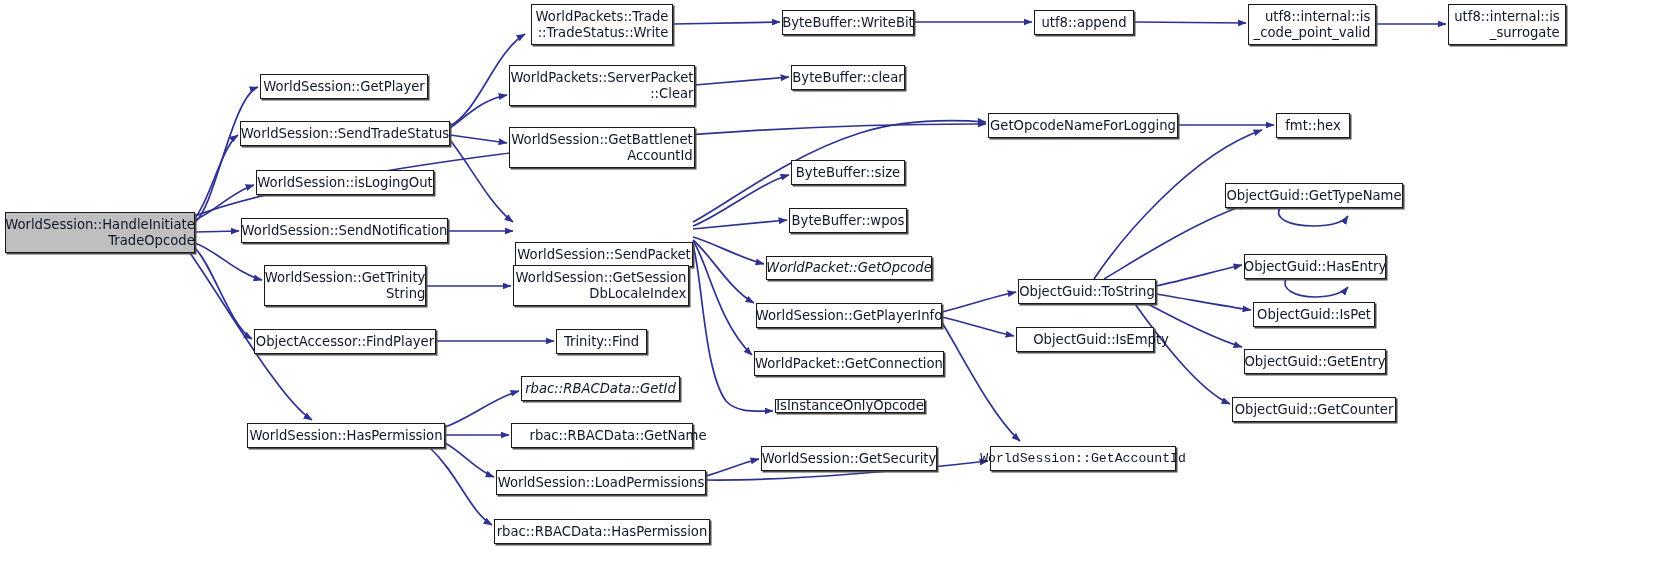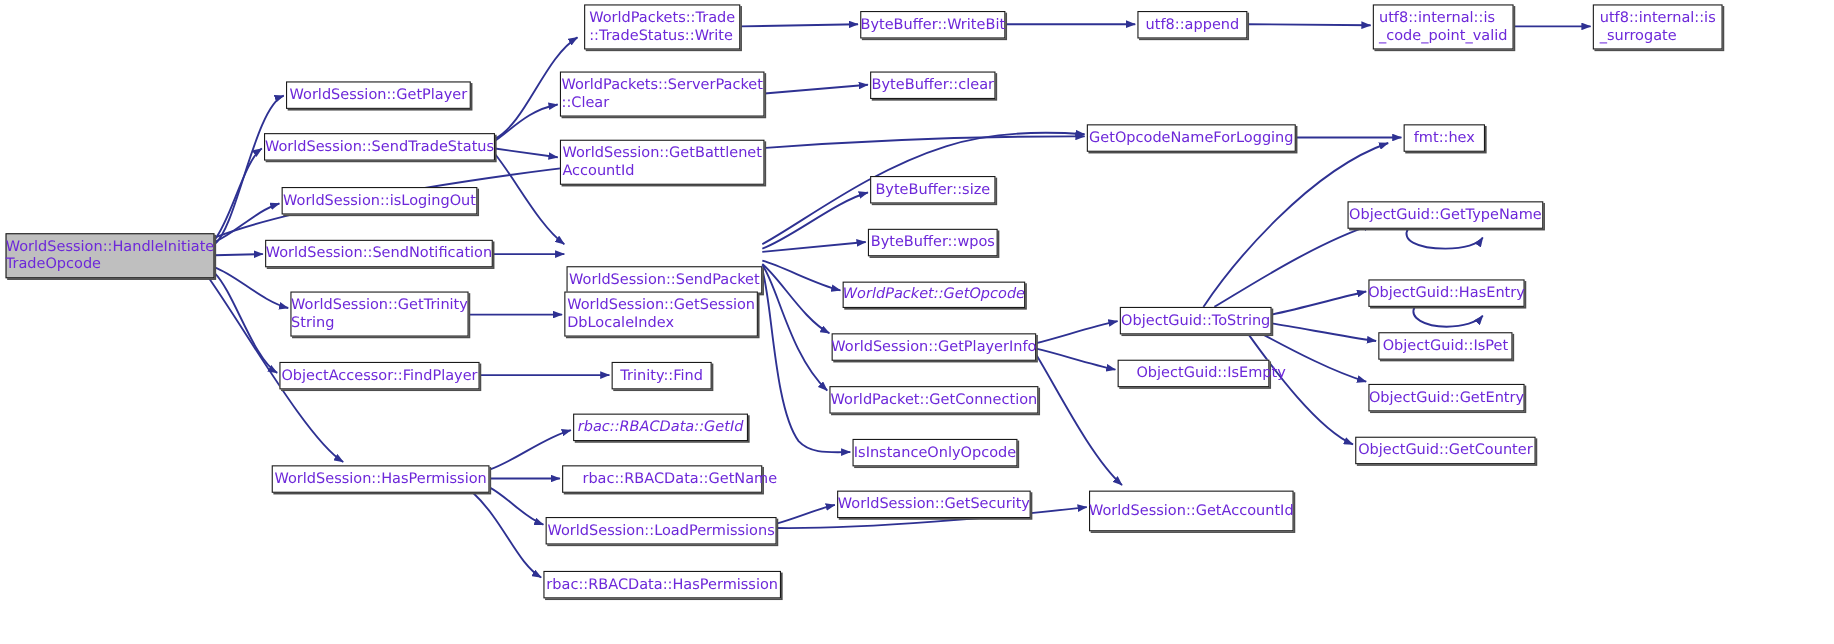--- a/index.html
+++ b/index.html
@@ -1,21 +1,21 @@
 <!DOCTYPE html>
 <html><head>
 <meta charset="utf-8">
 <style>
   html,body{margin:0;padding:0;background:#ffffff;}
   #canvas{position:relative;width:1667px;height:585px;background:#ffffff;
           font-family:"DejaVu Sans","Liberation Sans",sans-serif;overflow:hidden;}
   svg#wires{position:absolute;left:0;top:0;width:1667px;height:585px;}
   .node{position:absolute;box-sizing:border-box;background:#ffffff;
         border:1px solid #1a1a1a;display:flex;align-items:center;
-        justify-content:center;text-align:left;color:#6d28d9;
+        justify-content:center;text-align:right;color:#0f172a;
         font-size:13.2px;line-height:15.5px;white-space:pre-line;
         box-shadow:1.5px 1.5px 0 0 #4d4d4d;}
   .node.root{background:#bfbfbf;}
 </style>
 </head>
 <body>
 
 <div id="canvas">
   <svg id="wires" viewBox="0 0 1667 585" xmlns="http://www.w3.org/2000/svg">
     <defs>
@@ -96,26 +96,26 @@
       <div class="node" style="left: 511px; top: 423px; width: 182px; height: 25px; padding-left: 32px;">rbac::RBACData::GetName</div>
       <div class="node" style="left: 496px; top: 470px; width: 210px; height: 25px;">WorldSession::LoadPermissions</div>
       <div class="node" style="left: 494px; top: 519px; width: 216px; height: 25px;">rbac::RBACData::HasPermission</div>
       <div class="node" style="left: 782px; top: 10px; width: 132px; height: 25px;">ByteBuffer::WriteBit</div>
       <div class="node" style="left: 791px; top: 65px; width: 114px; height: 25px;">ByteBuffer::clear</div>
       <div class="node" style="left: 791px; top: 160px; width: 114px; height: 25px;">ByteBuffer::size</div>
       <div class="node" style="left: 789px; top: 208px; width: 118px; height: 25px;">ByteBuffer::wpos</div>
       <div class="node" style="left: 766px; top: 256px; width: 166px; height: 24px; font-style: italic;">WorldPacket::GetOpcode</div>
       <div class="node" style="left: 756px; top: 303px; width: 186px; height: 25px;">WorldSession::GetPlayerInfo</div>
       <div class="node" style="left: 754px; top: 351px; width: 190px; height: 25px;">WorldPacket::GetConnection</div>
-      <div class="node" style="left: 775px; top: 399px; width: 150px; height: 25px;">IsInstanceOnlyOpcode</div>
+      <div class="node" style="left: 775px; top: 399px; width: 150px; height: 14px;">IsInstanceOnlyOpcode</div>
       <div class="node" style="left: 761px; top: 446px; width: 176px; height: 25px;">WorldSession::GetSecurity</div>
       <div class="node" style="left: 988px; top: 113px; width: 190px; height: 25px;">GetOpcodeNameForLogging</div>
       <div class="node" style="left: 1018px; top: 279px; width: 138px; height: 25px;">ObjectGuid::ToString</div>
       <div class="node" style="left: 1016px; top: 327px; width: 138px; height: 25px; padding-left: 32px;">ObjectGuid::IsEmpty</div>
-      <div class="node" style="left: 990px; top: 446px; width: 186px; height: 37px;">WorldSession::GetAccountId</div>
+      <div class="node" style="left: 990px; top: 446px; width: 186px; height: 25px; font-family: Liberation Mono, monospace;">WorldSession::GetAccountId</div>
       <div class="node" style="left: 1276px; top: 113px; width: 74px; height: 25px;">fmt::hex</div>
       <div class="node" style="left: 1225px; top: 183px; width: 178px; height: 25px;">ObjectGuid::GetTypeName</div>
       <div class="node" style="left: 1244px; top: 254px; width: 142px; height: 25px;">ObjectGuid::HasEntry</div>
       <div class="node" style="left: 1253px; top: 302px; width: 122px; height: 25px;">ObjectGuid::IsPet</div>
       <div class="node" style="left: 1244px; top: 349px; width: 142px; height: 25px;">ObjectGuid::GetEntry</div>
       <div class="node" style="left: 1232px; top: 397px; width: 164px; height: 25px;">ObjectGuid::GetCounter</div>
       <div class="node" style="left: 1034px; top: 10px; width: 100px; height: 25px;">utf8::append</div>
       <div class="node" style="left: 1248px; top: 4px; width: 128px; height: 41px;">utf8::internal::is
 _code_point_valid</div>
       <div class="node" style="left: 1448px; top: 4px; width: 118px; height: 41px;">utf8::internal::is

